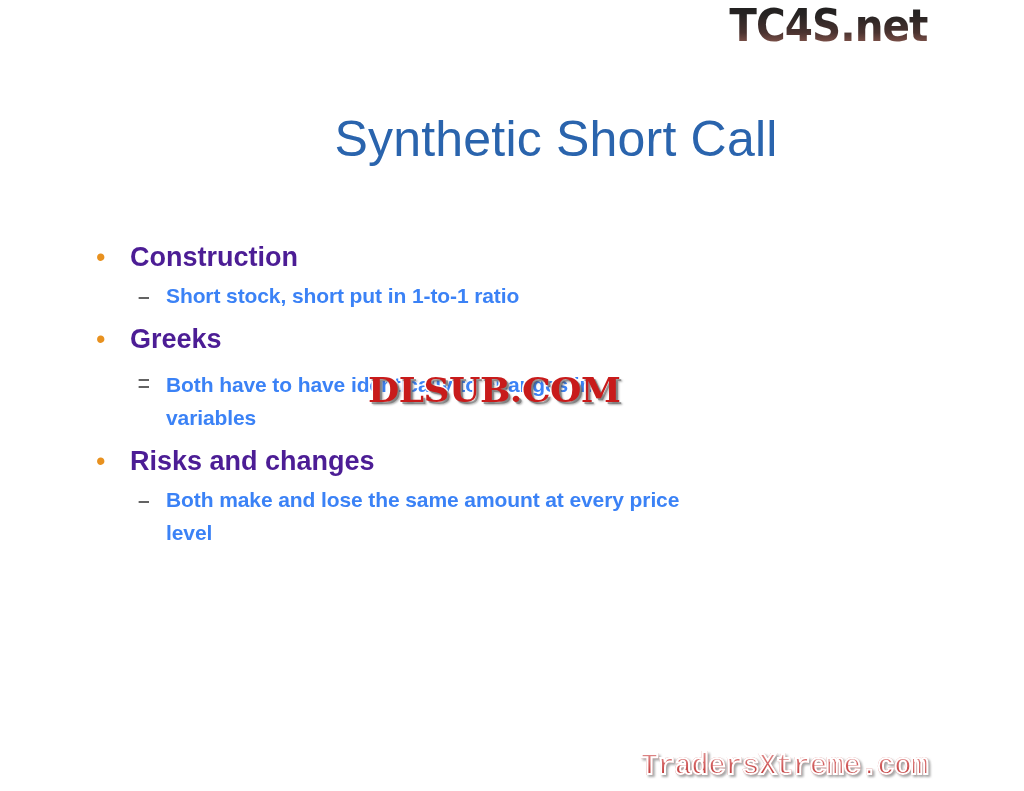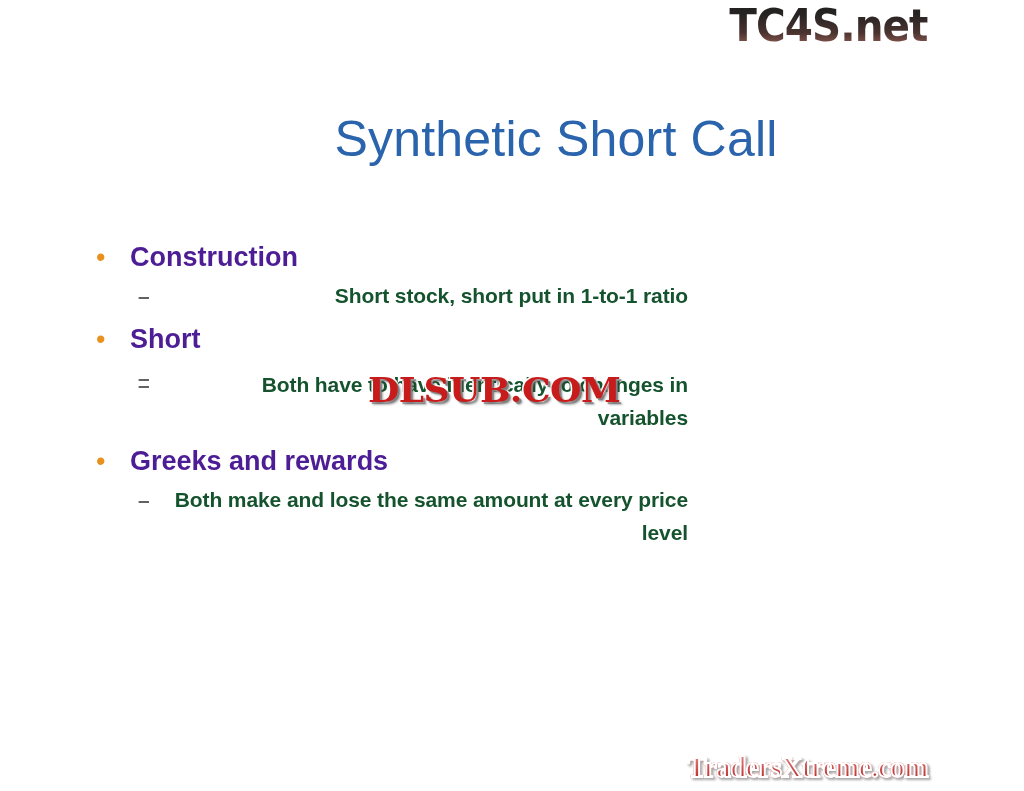--- a/index.html
+++ b/index.html
@@ -92,27 +92,26 @@
   .l2-dash {
     position: absolute;
     left: 50px;
     top: 0;
     color: #636363;
     font-size: 21px;
     line-height: 33px;
     font-weight: bold;
   }
   .l2-text {
-    color: #14532d;
+    color: #3b82f6;
     font-weight: bold;
     font-size: 21px;
     line-height: 33px;
     display: block;
     letter-spacing: -0.1px;
-    text-align: right;
   }
 
   .spacer-sm { height: 7px; }
 
   
   #watermark {
     position: absolute;
     left: 368px;
     top: 370px;
     font-family: "DejaVu Serif", serif;
@@ -129,21 +128,21 @@
     white-space: nowrap;
     transform: scaleX(1.06);
     transform-origin: left center;
   }
 
   
   #footer-logo {
     position: absolute;
     right: 6px;
     bottom: 6px;
-    font-family: Liberation Serif, serif;
+    font-family: Liberation Mono, monospace;
     font-weight: bold;
     font-size: 29px;
     line-height: 36px;
     letter-spacing: -0.5px;
     color: #cc5555;
     background: linear-gradient(to bottom, #e09b9b 0%, #d76a6a 35%, #c23b3b 70%, #a82a2a 100%);
     -webkit-background-clip: text;
     background-clip: text;
     -webkit-text-fill-color: transparent;
     -webkit-text-stroke: 2px #ffffff;
@@ -169,36 +168,36 @@
     </div>
     <div class="l2-item">
       <span class="l2-dash">–</span>
       <span class="l2-text">Short stock, short put in 1-to-1 ratio</span>
     </div>
 
     <div class="spacer-sm"></div>
 
     <div class="l1-item">
       <span class="l1-bullet">•</span>
-      <span class="l1-text">Short</span>
+      <span class="l1-text">Greeks</span>
     </div>
     <div class="l2-item">
       <span class="l2-dash">–</span>
     </div>
     <div class="spacer-sm"></div>
     <div class="l2-item">
       <span class="l2-dash">–</span>
       <span class="l2-text">Both have to have identically to changes in variables</span>
     </div>
 
     <div class="spacer-sm"></div>
 
     <div class="l1-item">
       <span class="l1-bullet">•</span>
-      <span class="l1-text">Greeks and rewards</span>
+      <span class="l1-text">Risks and changes</span>
     </div>
     <div class="l2-item">
       <span class="l2-dash">–</span>
       <span class="l2-text">Both make and lose the same amount at every price level</span>
     </div>
 
   </div>
 
   <div id="watermark">DLSUB.COM</div>
 

